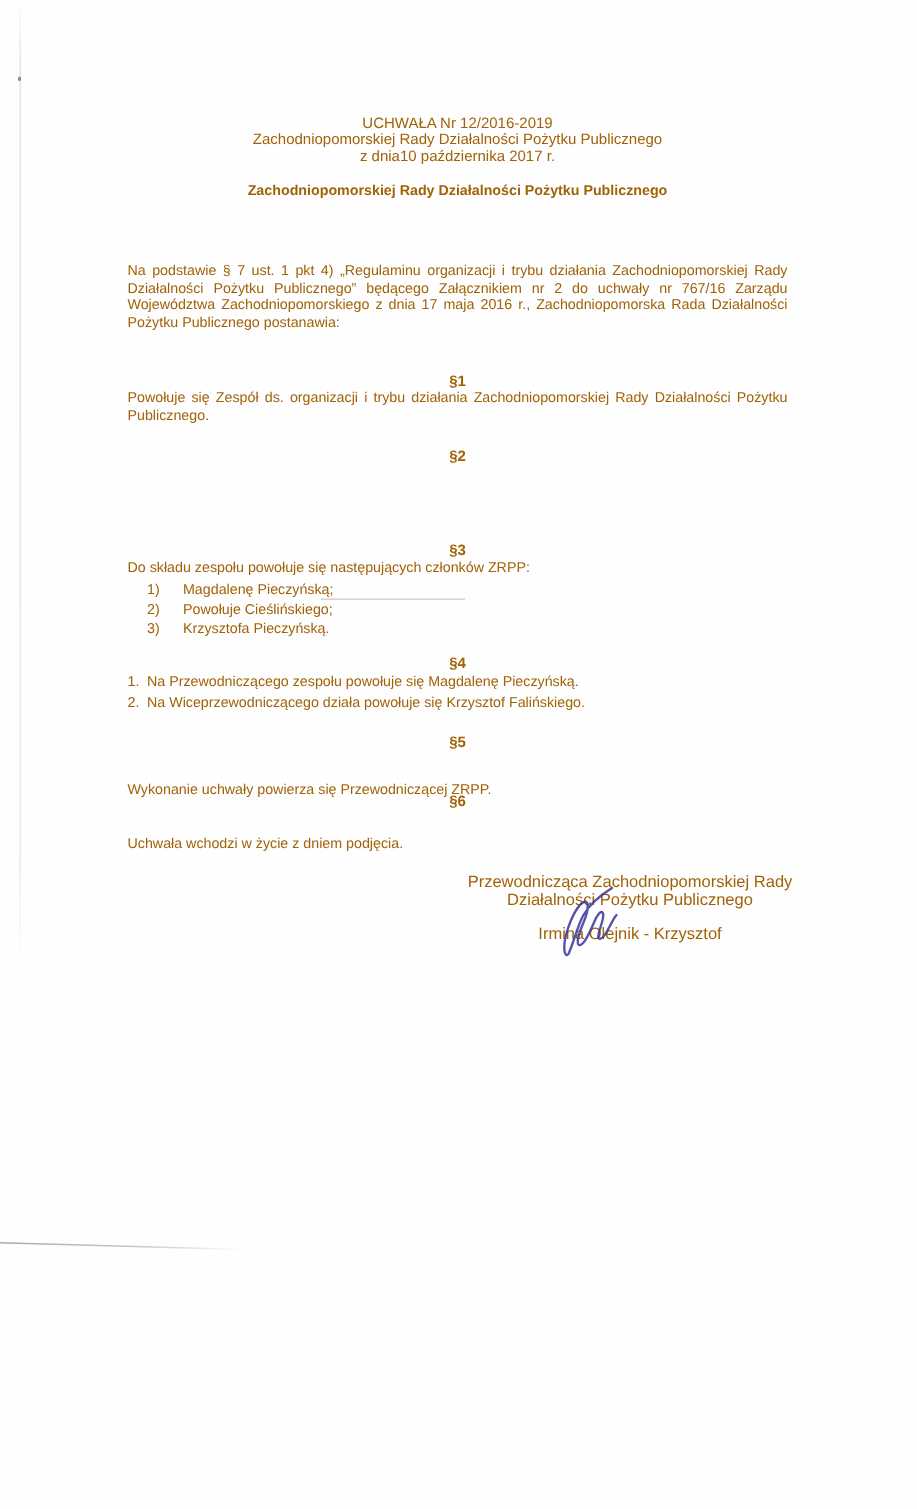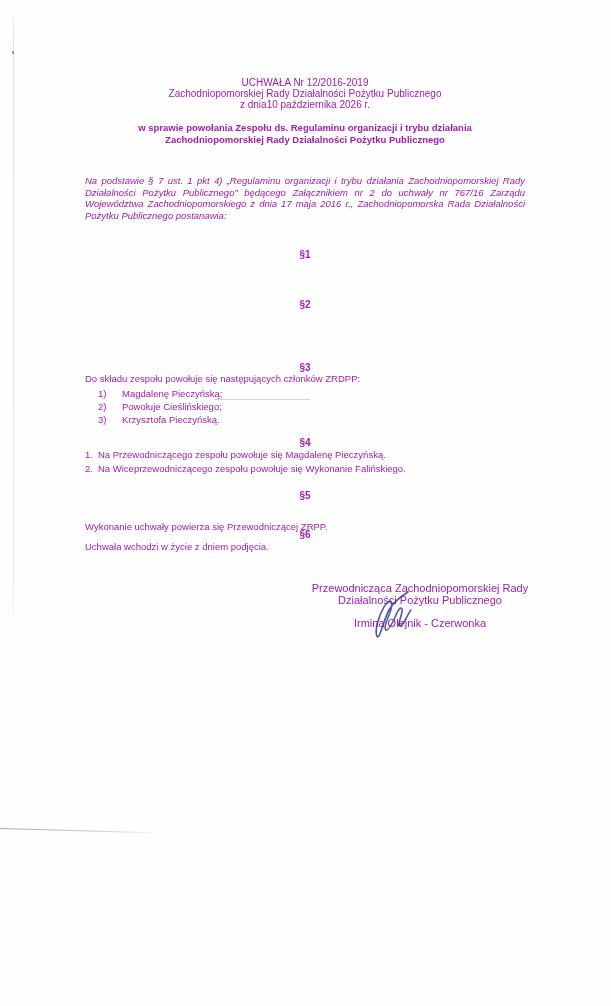--- a/index.html
+++ b/index.html
@@ -2,32 +2,32 @@
 <html><head>
 <meta charset="utf-8">
 <style>
   html, body { margin: 0; padding: 0; background: #ffffff; }
   .page {
     position: relative;
     width: 611px;
     height: 1006px;
     background: #fefefe;
     font-family: "Liberation Sans", sans-serif;
-    color: #a21caf;
+    color: #a16207;
     overflow: hidden;
   }
   .block {
     position: absolute;
     left: 85px;
     width: 440px;
     font-size: 9.5px;
     line-height: 11.5px;
   }
   .center { text-align: center; }
-  .just { text-align: justify; font-style: italic; }
+  .just { text-align: justify; }
   .bold { font-weight: bold; }
   .hdr { font-size: 10px; line-height: 11px; }
   .marker { font-weight: bold; font-size: 10px; }
   .olist3 { padding-left: 13px; }
   .olist3 .li { display: flex; line-height: 13px; }
   .olist3 .num { width: 24px; flex: 0 0 24px; }
   .olist4 .li { display: flex; line-height: 14px; }
   .olist4 .num { width: 13px; flex: 0 0 13px; }
   .sig-block {
     position: absolute;
@@ -72,36 +72,36 @@
 <div class="page">
 
   <div class="scan-vline"></div>
   <div class="scan-dot"></div>
   <div class="scan-diagline"></div>
   <div class="faint-underline"></div>
 
   <div class="block center hdr" style="top:77px">
     <div>UCHWAŁA Nr 12/2016-2019</div>
     <div>Zachodniopomorskiej Rady Działalności Pożytku Publicznego</div>
-    <div>z dnia10 października 2026 r.</div>
+    <div>z dnia10 października 2017 r.</div>
   </div>
 
   <div class="block center bold" style="top:122px">
-    <div>w sprawie powołania Zespołu ds. Regulaminu organizacji i trybu działania</div>
     <div>Zachodniopomorskiej Rady Działalności Pożytku Publicznego</div>
   </div>
 
   <div class="block just" style="top:175px">Na podstawie § 7 ust. 1 pkt 4) „Regulaminu organizacji i trybu działania Zachodniopomorskiej Rady Działalności Pożytku Publicznego” będącego Załącznikiem nr 2 do uchwały nr 767/16 Zarządu Województwa Zachodniopomorskiego z dnia 17 maja 2016 r., Zachodniopomorska Rada Działalności Pożytku Publicznego postanawia:</div>
 
   <div class="block center marker" style="top:249px">§1</div>
+  <div class="block just" style="top:260px">Powołuje się Zespół ds. organizacji i trybu działania Zachodniopomorskiej Rady Działalności Pożytku Publicznego.</div>
 
   <div class="block center marker" style="top:299px">§2</div>
 
   <div class="block center marker" style="top:362px">§3</div>
-  <div class="block" style="top:373px">Do składu zespołu powołuje się następujących członków ZRDPP:</div>
+  <div class="block" style="top:373px">Do składu zespołu powołuje się następujących członków ZRPP:</div>
   <div class="block olist3" style="top:387px">
     <div class="li">
       <span class="num">1)</span>
       <span>Magdalenę Pieczyńską;</span>
     </div>
     <div class="li">
       <span class="num">2)</span>
       <span>Powołuje Cieślińskiego;</span>
     </div>
     <div class="li">
@@ -111,35 +111,35 @@
   </div>
 
   <div class="block center marker" style="top:437px">§4</div>
   <div class="block olist4" style="top:448px">
     <div class="li">
       <span class="num">1.</span>
       <span>Na Przewodniczącego zespołu powołuje się Magdalenę Pieczyńską.</span>
     </div>
     <div class="li">
       <span class="num">2.</span>
-      <span>Na Wiceprzewodniczącego zespołu powołuje się Wykonanie Falińskiego.</span>
+      <span>Na Wiceprzewodniczącego działa powołuje się Krzysztof Falińskiego.</span>
     </div>
   </div>
 
   <div class="block center marker" style="top:490px">§5</div>
   <div class="block" style="top:521px">Wykonanie uchwały powierza się Przewodniczącej ZRPP.</div>
 
   <div class="block center marker" style="top:529px">§6</div>
-  <div class="block" style="top:541px">Uchwała wchodzi w życie z dniem podjęcia.</div>
+  <div class="block" style="top:557px">Uchwała wchodzi w życie z dniem podjęcia.</div>
 
   <div class="sig-block" style="top:582px">
     <div>Przewodnicząca Zachodniopomorskiej Rady</div>
     <div>Działalności Pożytku Publicznego</div>
   </div>
-  <div class="sig-block" style="top:617px">Irmina Olejnik - Czerwonka</div>
+  <div class="sig-block" style="top:617px">Irmina Olejnik - Krzysztof</div>
 
   <svg class="sig-ink" width="72" height="52" viewBox="0 0 72 52">
     <path d="M 56 3
              C 48 8, 41 14, 37 21
              C 33 28, 31 38, 27 47
              C 24 50, 23 42, 26 32
              C 29 22, 34 13, 38 12
              C 41 12, 40 19, 37 26
              C 34 33, 32 40, 34 41
              C 37 42, 41 33, 44 26

